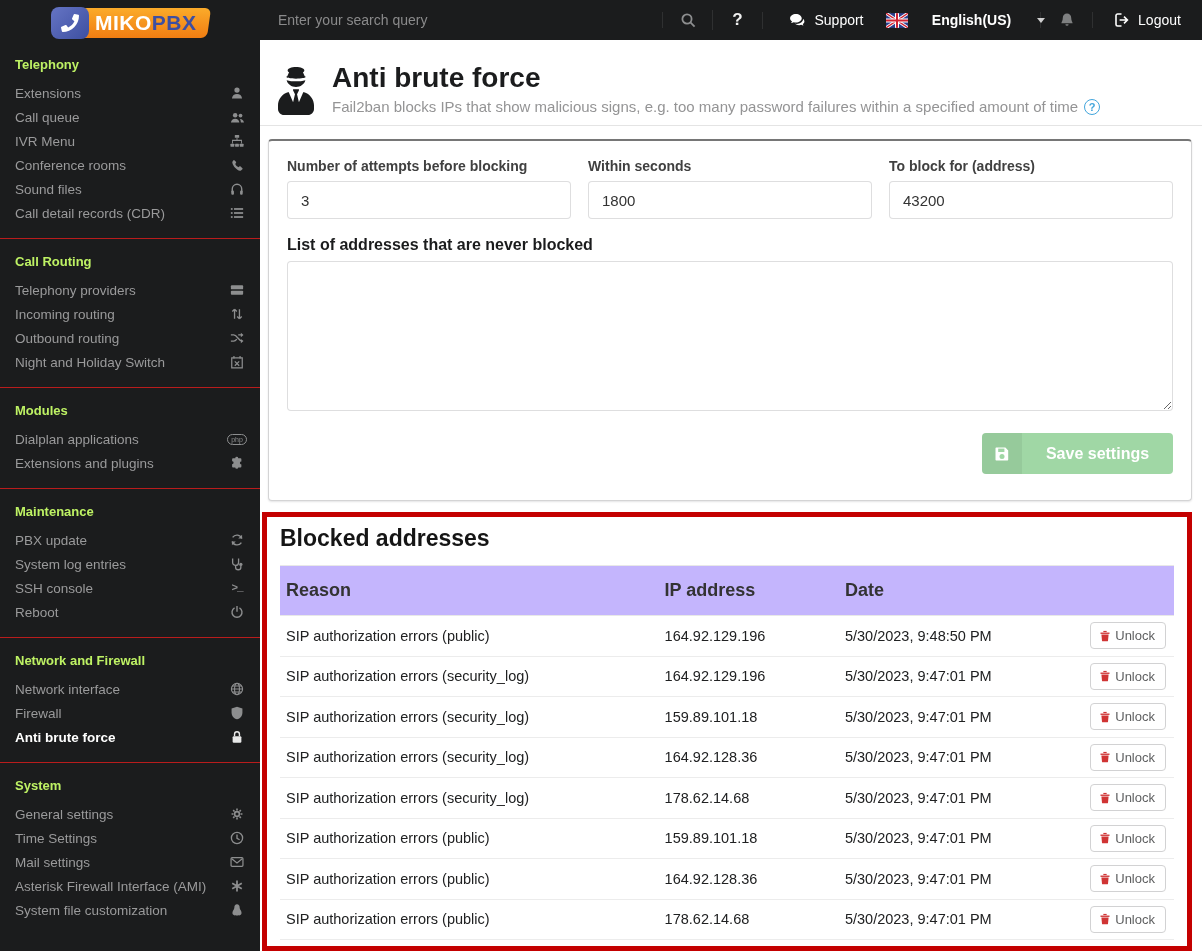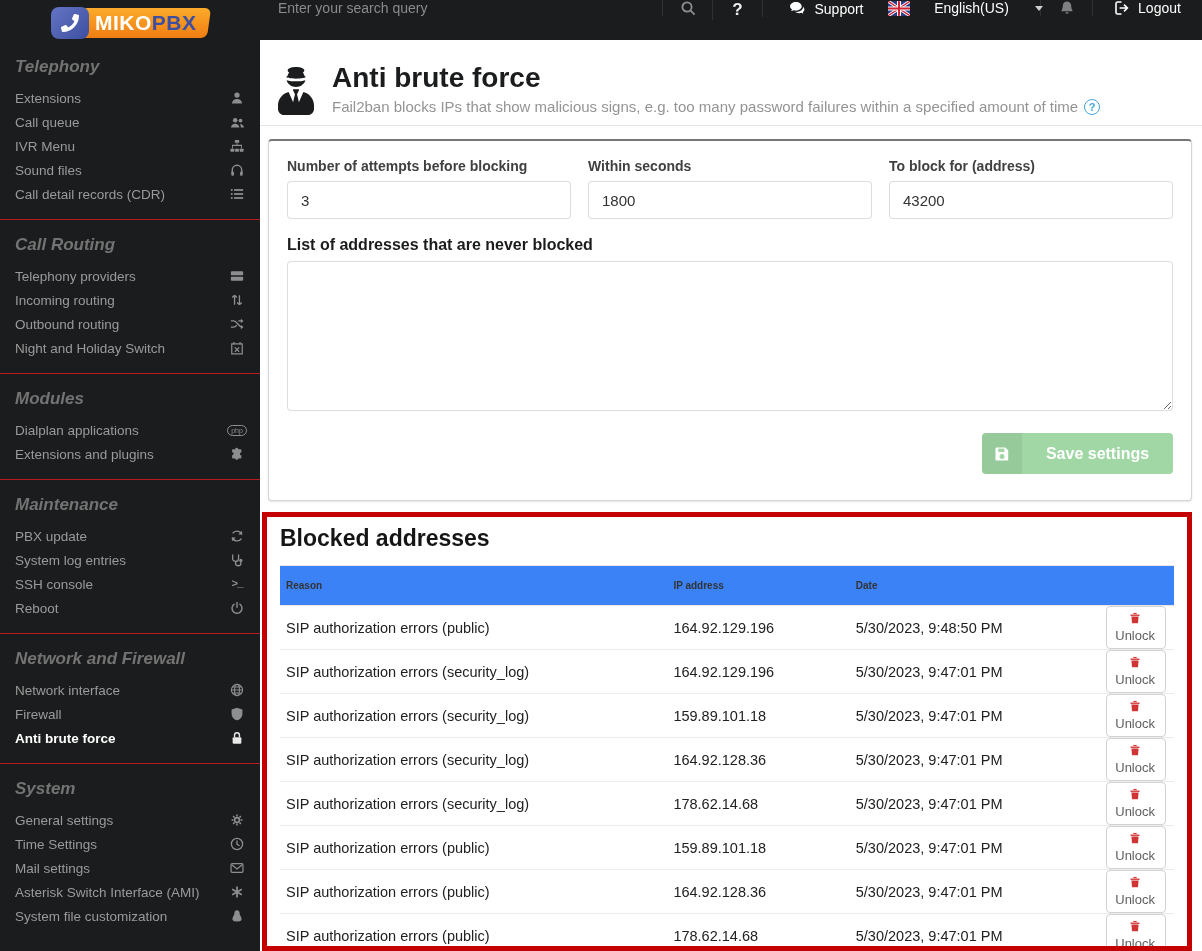--- a/index.html
+++ b/index.html
@@ -28,48 +28,48 @@
     background:linear-gradient(180deg,#fbab2a,#f07d12);
     border-radius:6px; transform:skewX(-8deg);
     padding:3px 12px 4px 16px; height:30px; display:flex; align-items:center;
   }
   .logo-badge span { transform:skewX(8deg); font-weight:bold; font-size:21px; letter-spacing:.5px; }
   .logo-miko { color:#fff; }
   .logo-pbx  { color:#3d4fa1; }
 
   .side-section { padding:0 15px 13px 15px; }
   .side-section + .side-section { border-top:1px solid #b91c1c; }
-  .side-title { color:#737373; font-weight:bold; font-size:17px; padding:15px 0 9px 0;font-style:italic; }
+  .side-title { color:#bef264; font-weight:bold; font-size:13px; padding:15px 0 9px 0; }
   .side-item {
     display:flex; align-items:center; justify-content:space-between;
     height:24px; font-size:13.5px; color:#9a9a9b; cursor:pointer;
   }
   .side-item .s-ic { color:#8d8e8f; width:16px; display:flex; justify-content:center; }
   .side-item.active { color:#fff; font-weight:bold; }
   .side-item.active .s-ic { color:#e8e8e8; }
   .php-oval { border:1px solid currentColor; border-radius:7px; font-size:7px; padding:0 3px; line-height:9px; }
   .term-txt { font-family:"Liberation Mono",monospace; font-size:11px; font-weight:bold; letter-spacing:-1px; }
 
   
   .topbar {
     position:absolute; left:260px; top:0; width:942px; height:40px;
-    background:#1b1c1d; display:flex; align-items:flex-start; color:#fff;
+    background:#1b1c1d; display:flex; align-items:center; color:#fff;
   }
   .tb-cell { display:flex; align-items:center; justify-content:center;
              border-left:1px solid rgba(255,255,255,.09); font-size:14px; gap:8px; cursor:pointer; }
   .tb-search { flex:1; border-left:none; padding-left:18px; justify-content:flex-start; }
   .tb-search input {
     width:100%; background:transparent; border:none; outline:none;
     color:#ccc; font-size:14px; font-family:"Liberation Sans",sans-serif;
   }
   .tb-search input::placeholder { color:#8a8a8b; }
   .tb-searchbtn { width:50px; color:#8d8e8f; }
   .tb-help { width:50px; font-weight:bold; font-size:17px; color:#f0f0f0; }
   .tb-support { width:128px; }
-  .tb-lang { width:150px; gap:24px; }
+  .tb-lang { width:150px; gap:24px;font-weight:bold; }
   .tb-bell { width:52px; color:#7f8081; }
   .tb-logout { width:110px; }
   .caret { width:0; height:0; border-left:4.5px solid transparent; border-right:4.5px solid transparent;
            border-top:5px solid #cfcfcf; margin-left:2px; }
 
   
   .main { position:absolute; left:260px; top:40px; width:942px; height:911px;
           background:#fff; display:flex; flex-direction:column; }
 
   .page-header { padding:23px 10px 10px 14px; border-bottom:1px solid #e4e4e4; }
@@ -118,33 +118,32 @@
     margin:11px 10px 0 2px;
     border:5px solid #c40000; background:#fff;
     padding:6px 13px 0 13px;
   }
   .blocked h2 { font-size:23px; font-weight:bold; color:#151515; margin:2px 0 13px 0; }
   table.blk { width:100%; border-collapse:collapse; }
   table.blk col.c-reason { width:390px; }
   table.blk col.c-ip { width:183px; }
   table.blk col.c-date { width:252px; }
   table.blk thead th {
-    background:#3b82f6; text-align:left; font-size:10px; font-weight:bold; color:#333;
+    background:#c4b5fd; text-align:left; font-size:18px; font-weight:bold; color:#333;
     padding:14px 8px 14px 6px; border-top:1px solid #e8e8e8; border-bottom:1px solid #e8e8e8;
   }
   table.blk tbody td {
     font-size:14.5px; color:#202122; padding:0 8px 0 6px; height:40.5px;
     border-bottom:1px solid #ececec;
   }
   .unlock-btn {
     float:right; display:inline-flex; align-items:center; gap:4px;
     background:#fff; border:1px solid #d2d2d3; border-radius:4px;
     padding:5px 10px 5px 8px; font-size:13px; color:#5f6061; cursor:pointer;
     font-family:"Liberation Sans",sans-serif;
-    flex-direction:column;
   }
   .unlock-btn .tr-ic { color:#d03434; }
 </style>
 </head>
 <body>
 
 <svg width="0" height="0" style="position:absolute">
   <defs>
     <symbol id="i-user" viewBox="0 0 16 16">
         <circle cx="8" cy="4.7" r="3"></circle>
@@ -311,20 +310,28 @@
       </div>
     <div class="side-item">
         <span>IVR Menu</span>
         <span class="s-ic">
           <svg width="14" height="14" fill="currentColor">
             <use href="#i-sitemap"></use>
           </svg>
         </span>
       </div>
     <div class="side-item">
+        <span>Conference rooms</span>
+        <span class="s-ic">
+          <svg width="13" height="13" fill="currentColor">
+            <use href="#i-phone"></use>
+          </svg>
+        </span>
+      </div>
+    <div class="side-item">
         <span>Sound files</span>
         <span class="s-ic">
           <svg width="14" height="14" fill="currentColor">
             <use href="#i-headphones"></use>
           </svg>
         </span>
       </div>
     <div class="side-item">
         <span>Call detail records (CDR)</span>
         <span class="s-ic">
@@ -471,21 +478,21 @@
       </div>
     <div class="side-item">
         <span>Mail settings</span>
         <span class="s-ic">
           <svg width="14" height="14" fill="currentColor">
             <use href="#i-envelope"></use>
           </svg>
         </span>
       </div>
     <div class="side-item">
-        <span>Asterisk Switch Interface (AMI)</span>
+        <span>Asterisk Firewall Interface (AMI)</span>
         <span class="s-ic">
           <svg width="14" height="14" fill="currentColor">
             <use href="#i-asterisk"></use>
           </svg>
         </span>
       </div>
     <div class="side-item">
         <span>System file customization</span>
         <span class="s-ic">
           <svg width="14" height="14" fill="currentColor">

